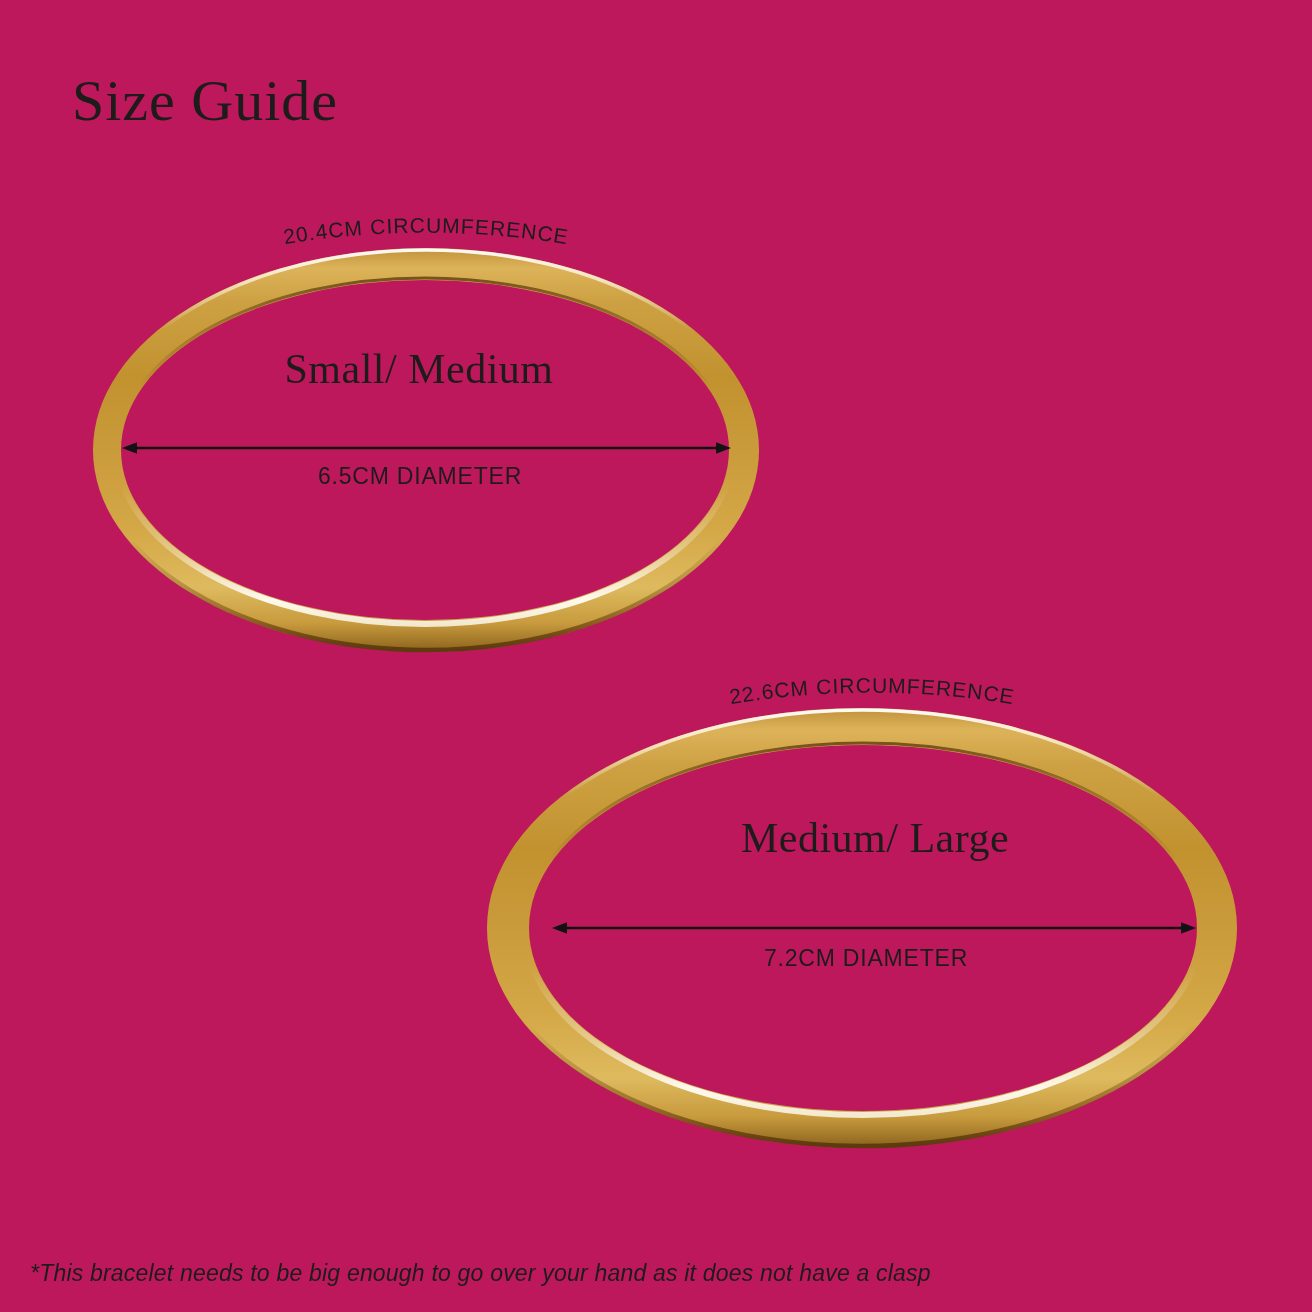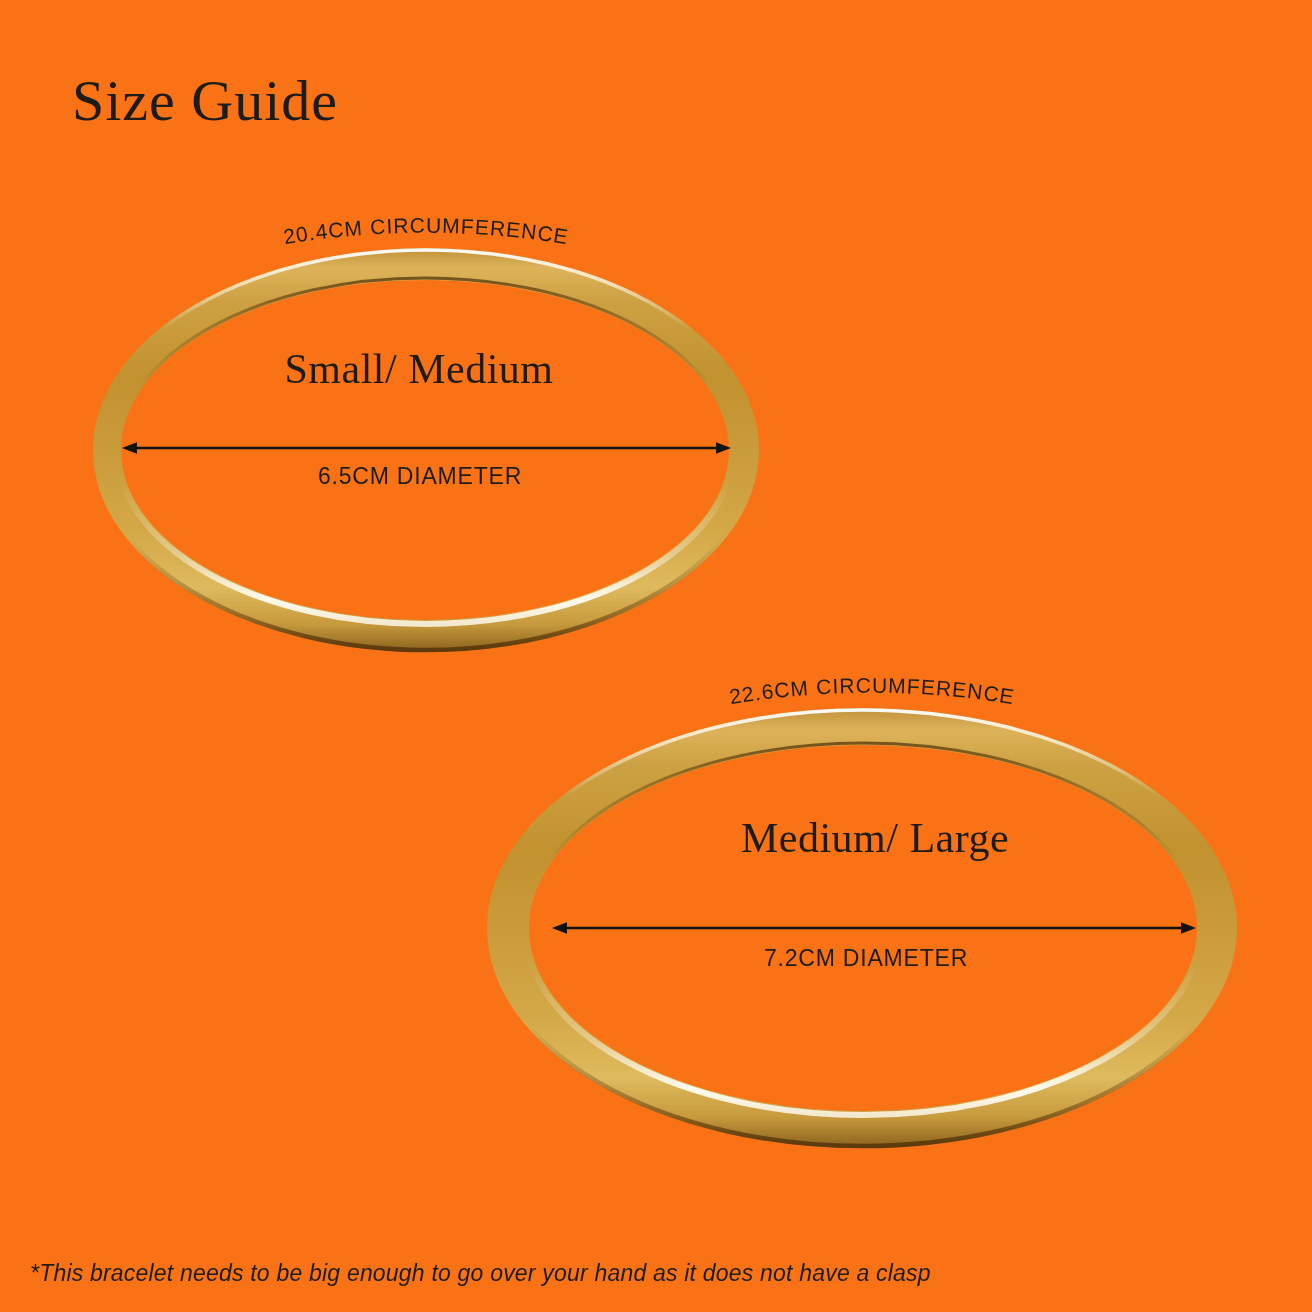--- a/index.html
+++ b/index.html
@@ -1,19 +1,19 @@
 <!DOCTYPE html>
 <html><head>
 <meta charset="utf-8">
 <style>
   html,body{margin:0;padding:0;background:#e8e7e4;}
   .canvas{
     position:relative;
     width:1312px;height:1312px;
-    background:#f97316;
+    background:#be185d;
     overflow:hidden;
     font-family:"Liberation Sans", sans-serif;
   }
   .canvas svg{position:absolute;left:0;top:0;}
   text{fill:#1d1c1a;}
   .title-text{
     font-family:"Liberation Serif", serif;
     font-size:58px;
     letter-spacing:1px;
   }

